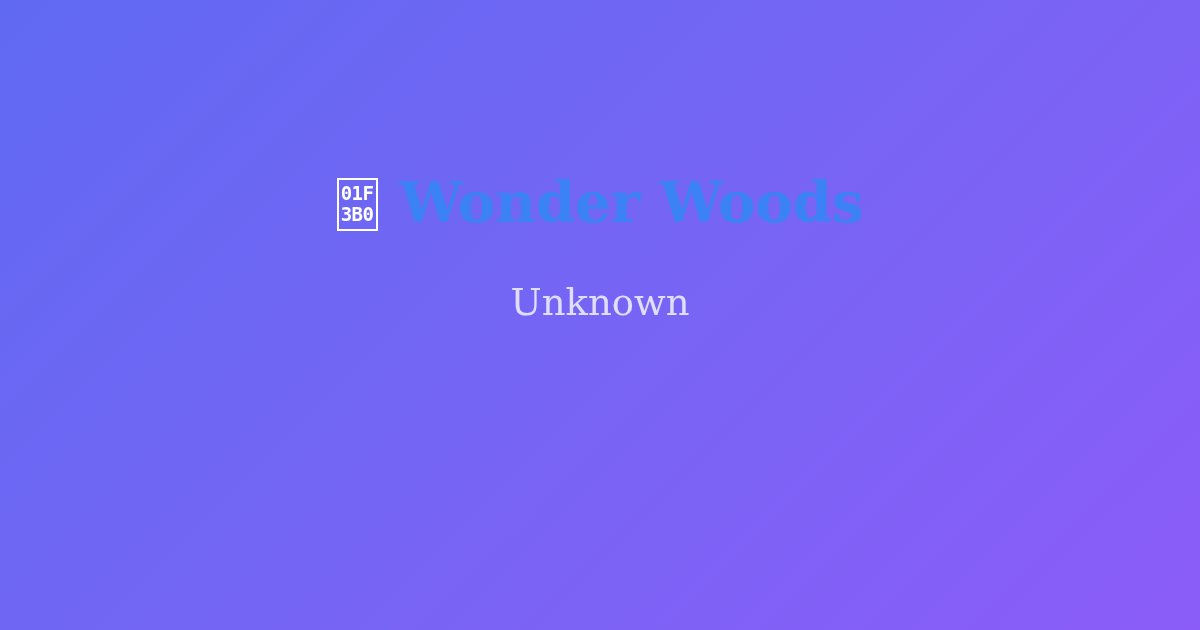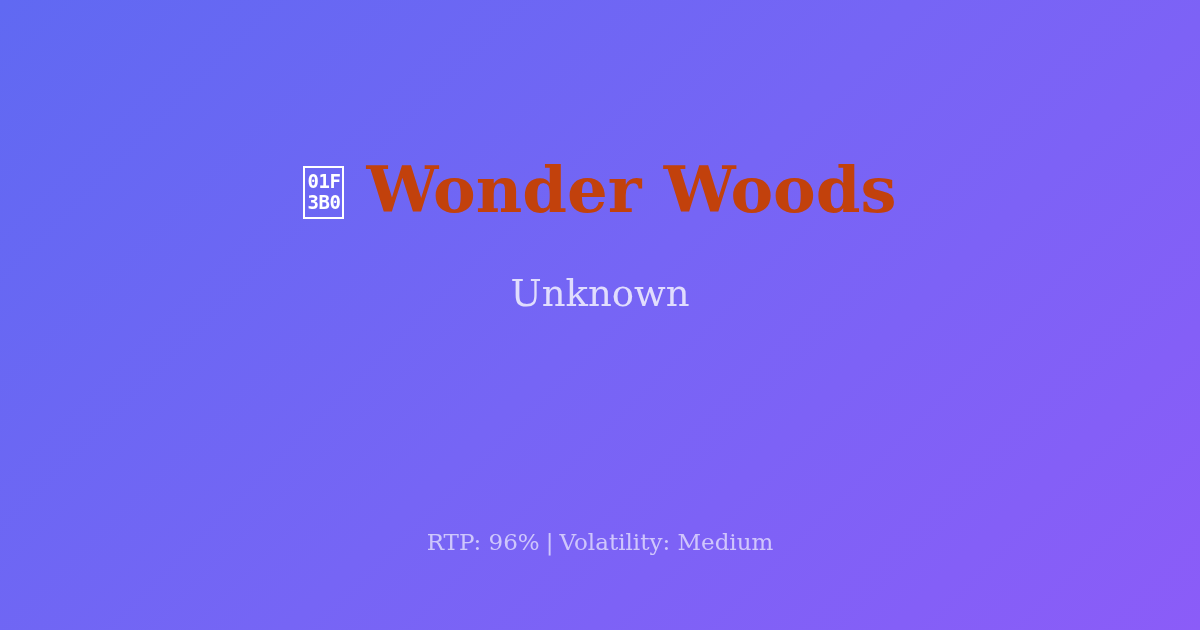--- a/index.html
+++ b/index.html
@@ -21,21 +21,21 @@
     width: 1200px;
     height: 630px;
     display: flex;
     flex-direction: column;
     align-items: center;
   }
 
   
   .title-row {
     position: absolute;
-    top: 0;
+    top: 12px;
     left: 0;
     width: 1200px;
     height: 470px;
     display: flex;
     flex-direction: column;
     align-items: center;
     justify-content: center;
     gap: 42px;
   }
 
@@ -63,24 +63,24 @@
     letter-spacing: -0.5px;
     color: #ffffff;
     flex: none;
     margin-top: 4px;
   }
 
   .tofu-row { display: block; }
 
   .game-title {
     font-family: "DejaVu Serif", "Liberation Serif", serif;
-    font-size: 64px;
+    font-size: 56px;
     font-weight: 700;
     line-height: 1;
-    color: #c2410c;
+    color: #3b82f6;
     white-space: nowrap;
     letter-spacing: 0px;
   }
 
   .provider {
     font-family: "DejaVu Serif", "Liberation Serif", serif;
     font-size: 37px;
     font-weight: 400;
     line-height: 1;
     color: rgba(255, 255, 255, 0.78);
@@ -119,17 +119,14 @@
         <span class="tofu-row">01F</span>
         <span class="tofu-row">3B0</span>
       </span>
       <span class="game-title">Wonder Woods</span>
     </div>
 
     <div class="provider">Unknown</div>
 
   </div>
 
-  <div class="stats">
-    <span>RTP: 96%</span><span class="sep">|</span><span>Volatility: Medium</span>
-  </div>
 
 </div>
 
 </body></html>

